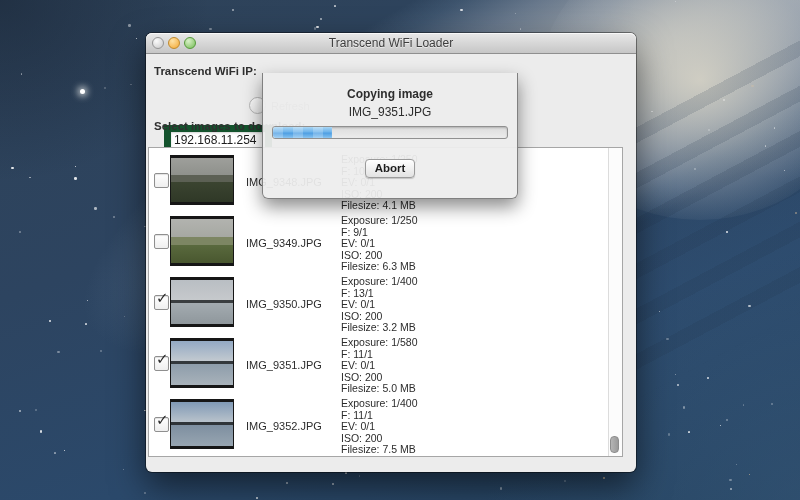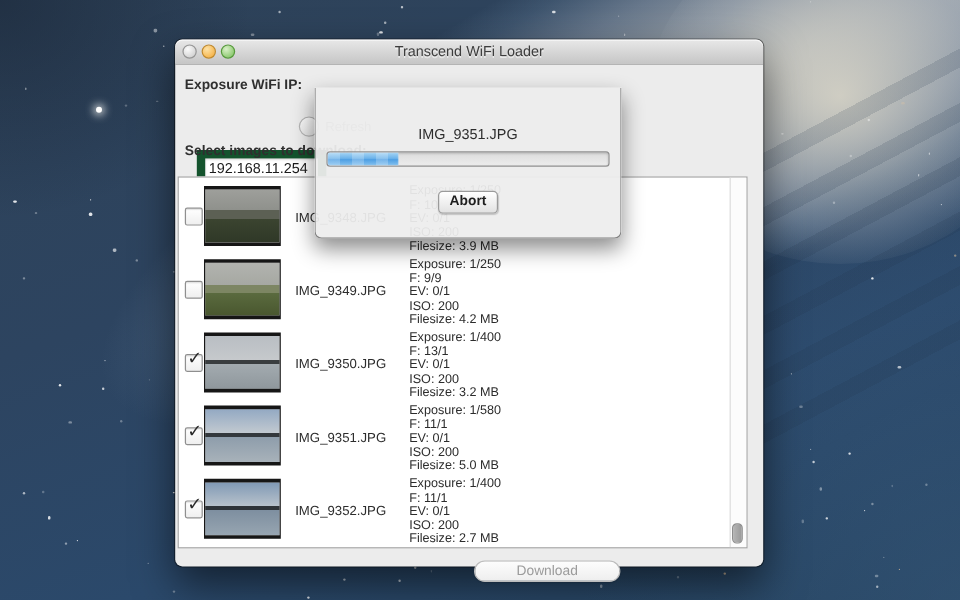--- a/index.html
+++ b/index.html
@@ -249,56 +249,56 @@
   <div class="titlebar">
     <div class="lights">
       <div class="light close"></div>
       <div class="light min"></div>
       <div class="light zoom"></div>
     </div>
     <div class="title">Transcend WiFi Loader</div>
   </div>
 
   <div class="content">
-    <div class="label" style="left:8px;top:12px;">Exposure WiFi IP:</div>
+    <div class="label" style="left:8px;top:12px;">Transcend WiFi IP:</div>
     <input class="ip-field" value="192.168.11.254" style="">
     <div class="refresh-btn"></div>
     <div class="refresh-label">Refresh</div>
 
     <div class="label" style="left:8px;top:67px;">Select images to download:</div>
 
     <div class="list">
       <div class="rows">
   <div class="row">
     <div class="checkbox">
       <span class="check"></span>
     </div>
     <div class="thumb" style="background: linear-gradient(rgb(158, 159, 155) 0%, rgb(143, 145, 140) 38%, rgb(92, 96, 84) 38%, rgb(92, 96, 84) 55%, rgb(59, 68, 48) 55%, rgb(47, 56, 39) 100%);"></div>
     <div class="fname">IMG_9348.JPG</div>
     <div class="exif">
               <div>Exposure: 1/250</div>
               <div>F: 10/1</div>
               <div>EV: 0/1</div>
               <div>ISO: 200</div>
-              <div>Filesize: 3.9 MB</div>
+              <div>Filesize: 4.1 MB</div>
             </div>
   </div>
 
   <div class="row">
     <div class="checkbox">
       <span class="check"></span>
     </div>
     <div class="thumb" style="background: linear-gradient(rgb(178, 179, 175) 0%, rgb(166, 168, 162) 42%, rgb(125, 134, 99) 42%, rgb(125, 134, 99) 58%, rgb(90, 106, 62) 58%, rgb(73, 87, 47) 100%);"></div>
     <div class="fname">IMG_9349.JPG</div>
     <div class="exif">
               <div>Exposure: 1/250</div>
-              <div>F: 9/9</div>
-              <div>EV: 0/1</div>
-              <div>ISO: 200</div>
-              <div>Filesize: 4.2 MB</div>
+              <div>F: 9/1</div>
+              <div>EV: 0/1</div>
+              <div>ISO: 200</div>
+              <div>Filesize: 6.3 MB</div>
             </div>
   </div>
 
   <div class="row">
     <div class="checkbox">
       <span class="check">✓</span>
     </div>
     <div class="thumb" style="background: linear-gradient(rgb(185, 190, 195) 0%, rgb(198, 201, 204) 46%, rgb(58, 62, 64) 46%, rgb(58, 62, 64) 53%, rgb(163, 171, 176) 53%, rgb(143, 151, 156) 100%);"></div>
     <div class="fname">IMG_9350.JPG</div>
     <div class="exif">
@@ -329,32 +329,32 @@
     <div class="checkbox">
       <span class="check">✓</span>
     </div>
     <div class="thumb" style="background: linear-gradient(rgb(128, 153, 181) 0%, rgb(184, 194, 203) 45%, rgb(47, 52, 56) 45%, rgb(47, 52, 56) 53%, rgb(126, 143, 160) 53%, rgb(151, 165, 177) 100%);"></div>
     <div class="fname">IMG_9352.JPG</div>
     <div class="exif">
               <div>Exposure: 1/400</div>
               <div>F: 11/1</div>
               <div>EV: 0/1</div>
               <div>ISO: 200</div>
-              <div>Filesize: 2.7 MB</div>
+              <div>Filesize: 7.5 MB</div>
             </div>
   </div>
 </div>
       <div class="scrollcol">
         <div class="scrollthumb"></div>
       </div>
     </div>
 
-    <div class="pill download">Download</div>
 
     <div class="sheet">
+      <div class="sheet-title">Copying image</div>
       <div class="sheet-file">IMG_9351.JPG</div>
       <div class="progress">
         <div class="fill" id="progress-fill" style="width: 25%;"></div>
       </div>
       <div class="abort">Abort</div>
     </div>
   </div>
 </div>
 
 </body></html>

